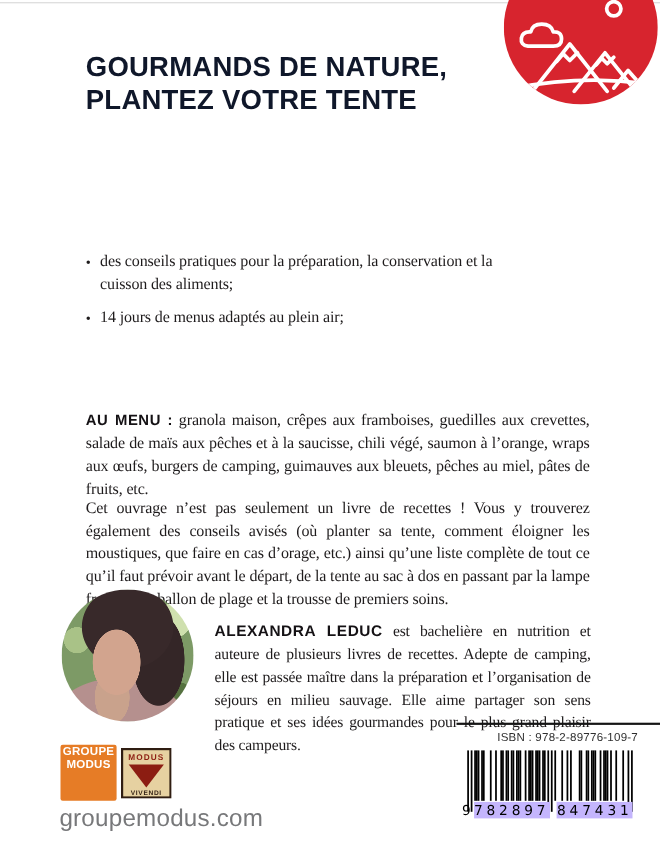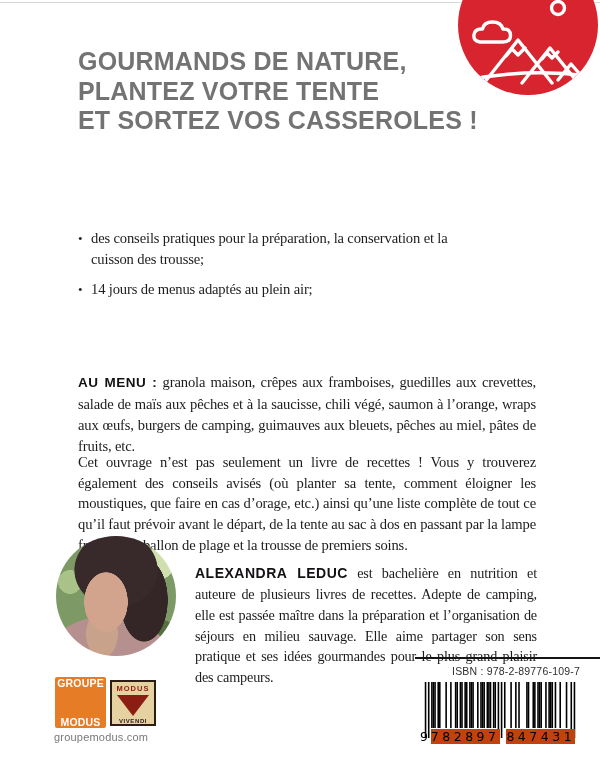--- a/index.html
+++ b/index.html
@@ -6,21 +6,21 @@
   .page{position:relative;width:600px;height:773px;background:#ffffff;overflow:hidden;
         font-family:"Liberation Serif", serif;color:#1e1b1c;}
   .hairline{position:absolute;top:2px;left:0;width:600px;height:1px;background:#d8d8d8;}
 
   
   .badge{position:absolute;top:-45px;left:458px;width:140px;height:140px;}
 
   
   .headline{position:absolute;top:47px;left:78px;width:470px;
     font-family:"Liberation Sans", sans-serif;font-weight:700;
-    font-size:25px;line-height:29.5px;letter-spacing:0.2px;color:#737373;}
+    font-size:25px;line-height:29.5px;letter-spacing:0.2px;color:#0f172a;}
 
   
   .copy{position:absolute;left:78px;width:458px;font-size:14.6px;line-height:20.9px;
         letter-spacing:-0.15px;text-align:justify;}
   .lead{font-family:"Liberation Sans", sans-serif;font-weight:700;font-size:13.5px;
         letter-spacing:0.5px;color:#141114;}
   .intro{top:155px;}
   .menu{top:360px;margin-top:12px;}
   .para{top:437px;}
 
@@ -41,36 +41,36 @@
       radial-gradient(16px 16px at 102px 28px,#cfe0ae 98%,rgba(0,0,0,0) 100%),
       radial-gradient(12px 12px at 14px 46px,#a9c287 98%,rgba(0,0,0,0) 100%),
       radial-gradient(14px 14px at 106px 98px,#55713f 98%,rgba(0,0,0,0) 100%),
       #7d9a66;}
   .author-text{position:absolute;top:549px;left:195px;width:342px;font-size:14.2px;
     line-height:20.8px;letter-spacing:-0.15px;text-align:justify;}
   .author-text .lead{font-size:14px;}
 
   
   .gm-logo{position:absolute;top:677px;left:55px;width:51px;height:51px;background:#e67c26;
-    border-radius:2px;display:flex;flex-direction:column;align-items:center;justify-content:space-between;
+    border-radius:2px;display:flex;flex-direction:column;align-items:center;justify-content:flex-start;
     font-family:"Liberation Sans", sans-serif;font-weight:700;color:#ffffff;font-size:10.5px;
     line-height:12px;letter-spacing:0.2px;}
   .mv-logo{position:absolute;top:680px;left:110px;width:46px;height:46px;}
   .site{position:absolute;top:731px;left:54px;font-family:"Liberation Sans", sans-serif;
-    font-size:11px;letter-spacing:0.2px;color:#77787a;}
+    font-size:22px;letter-spacing:0.2px;color:#77787a;}
 
   .isbn-rule{position:absolute;top:657px;left:415px;width:185px;height:2px;background:#151515;}
   .isbn-label{position:absolute;top:665px;left:420px;width:160px;text-align:right;
     font-family:"Liberation Sans", sans-serif;font-size:10.5px;letter-spacing:0.2px;color:#2e2e2e;}
   .barcode{position:absolute;top:682px;left:420px;width:160px;height:64px;background:#ffffff;}
   .barcode svg{display:block;}
   .barcode-digits{position:absolute;left:0;bottom:2px;width:160px;height:15px;display:flex;
     align-items:flex-end;font-family:"DejaVu Sans", sans-serif;font-size:12.5px;color:#000;}
   .bd-first{width:11px;background:#fff0;}
-  .bd-group{flex:1;background:#c2410c;text-align:left;letter-spacing:3.5px;}
+  .bd-group{flex:1;background:#c4b5fd;text-align:left;letter-spacing:3.5px;}
   .bd-gap{width:7px;}
   .bd-end{width:5px;}
 </style>
 </head>
 <body>
 
 <div class="page">
   <div class="hairline"></div>
 
   <div class="badge">
@@ -90,26 +90,25 @@
         <path d="M84 104 l5 -6 l5 5 l6 -6"></path>
         <path d="M100 125 L113 109 L127 125"></path>
         <path d="M10 125 Q70 113 130 121"></path>
       </g>
     </svg>
   </div>
 
   <div class="headline">
     <div>GOURMANDS DE NATURE,</div>
     <div>PLANTEZ VOTRE TENTE</div>
-    <div>ET SORTEZ VOS CASSEROLES !</div>
   </div>
 
 
   <ul class="bullets">
-    <li class="narrow">des conseils pratiques pour la préparation, la conservation et la cuisson des trousse;</li>
+    <li class="narrow">des conseils pratiques pour la préparation, la conservation et la cuisson des aliments;</li>
     <li>14 jours de menus adaptés au plein air;</li>
   </ul>
 
   <p class="copy menu"><span class="lead">AU MENU :</span><span> granola maison, crêpes aux framboises, guedilles aux crevettes, salade de maïs aux pêches et à la saucisse, chili végé, saumon à l’orange, wraps aux œufs, burgers de camping, guimauves aux bleuets, pêches au miel, pâtes de fruits, etc.</span></p>
 
   <p class="copy para">Cet ouvrage n’est pas seulement un livre de recettes ! Vous y trouverez également des conseils avisés (où planter sa tente, comment éloigner les moustiques, que faire en cas d’orage, etc.) ainsi qu’une liste complète de tout ce qu’il faut prévoir avant le départ, de la tente au sac à dos en passant par la lampe frontale, le ballon de plage et la trousse de premiers soins.</p>
 
   <div class="author-photo"></div>
   <p class="author-text"><span class="lead">ALEXANDRA LEDUC</span><span> est bachelière en nutrition et auteure de plusieurs livres de recettes. Adepte de camping, elle est passée maître dans la préparation et l’organisation de séjours en milieu sauvage. Elle aime partager son sens pratique et ses idées gourmandes pour le plus grand plaisir des campeurs.</span></p>
 

